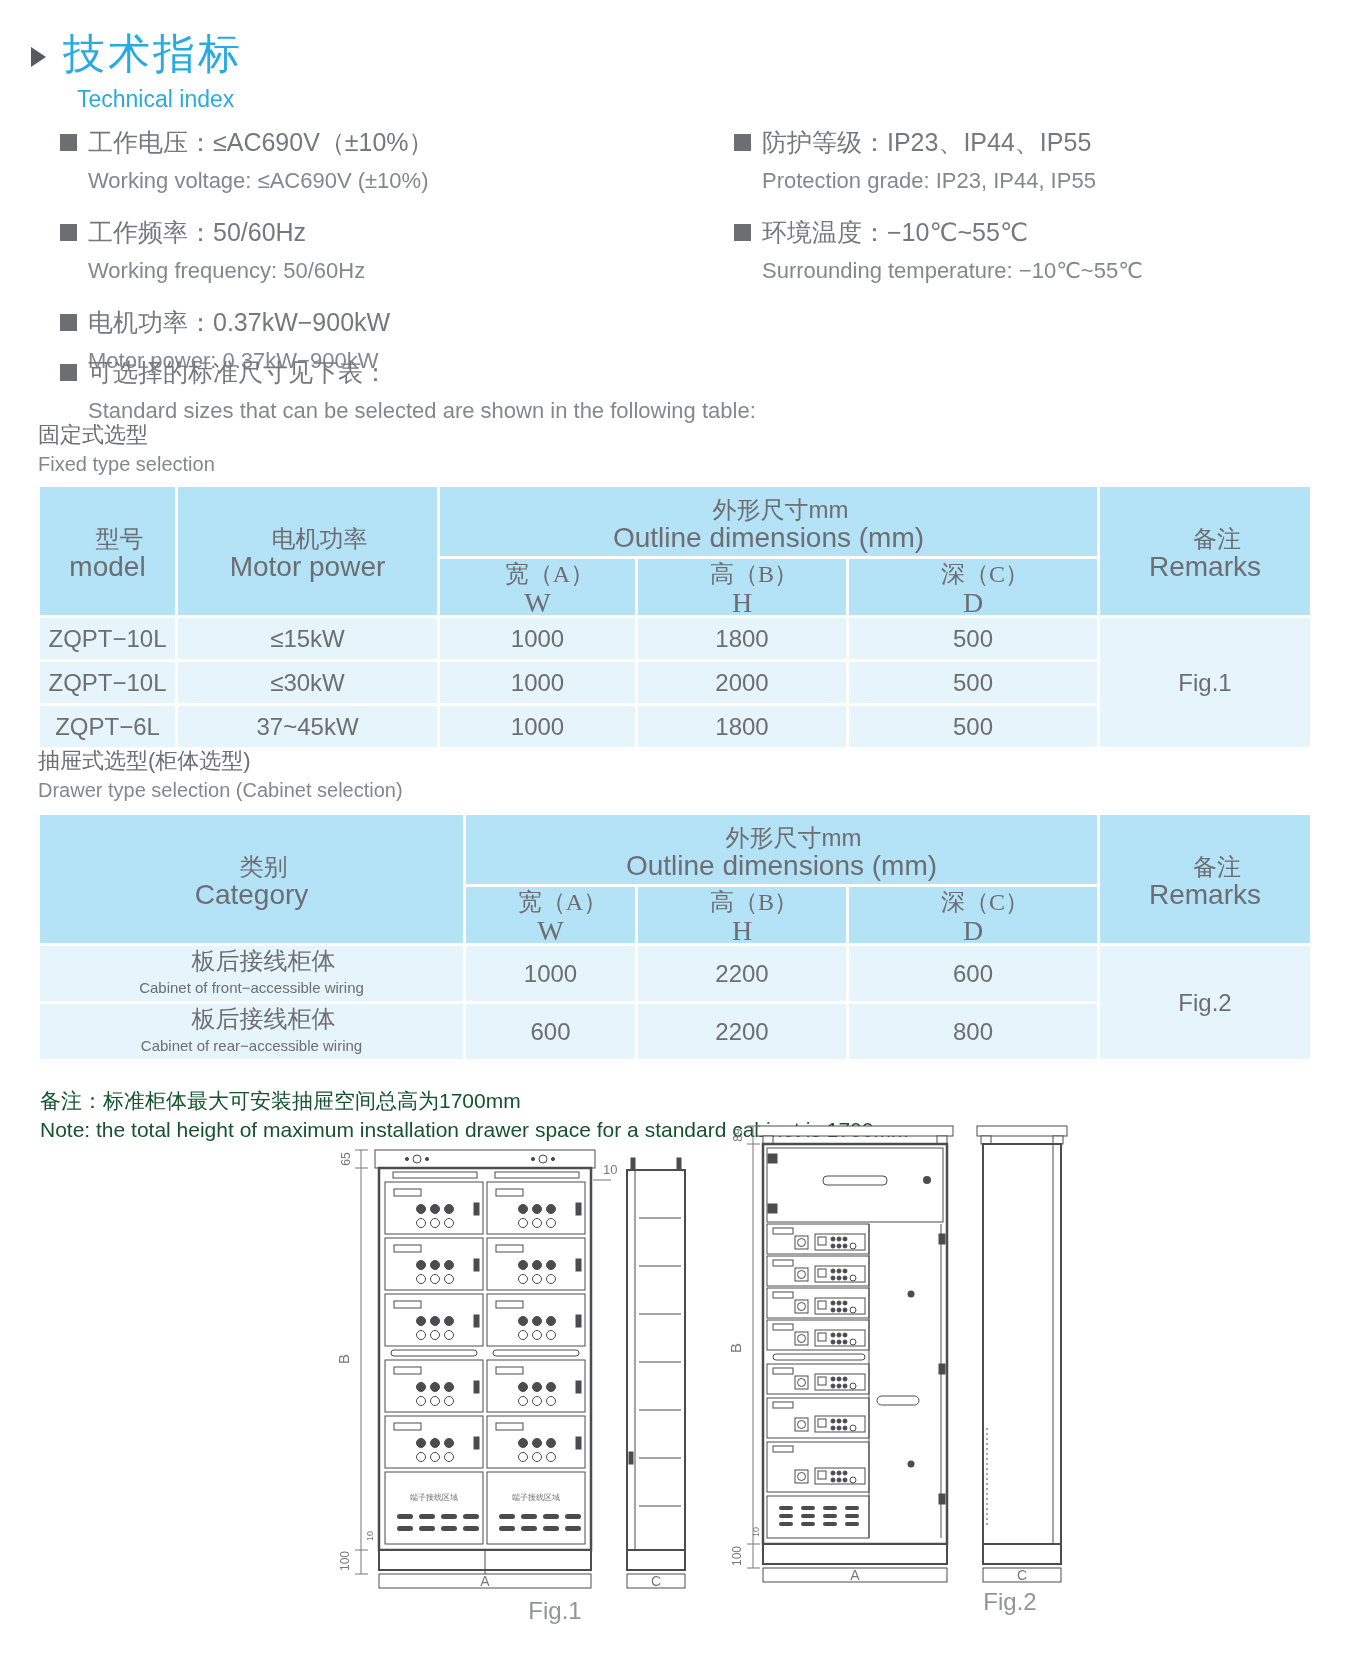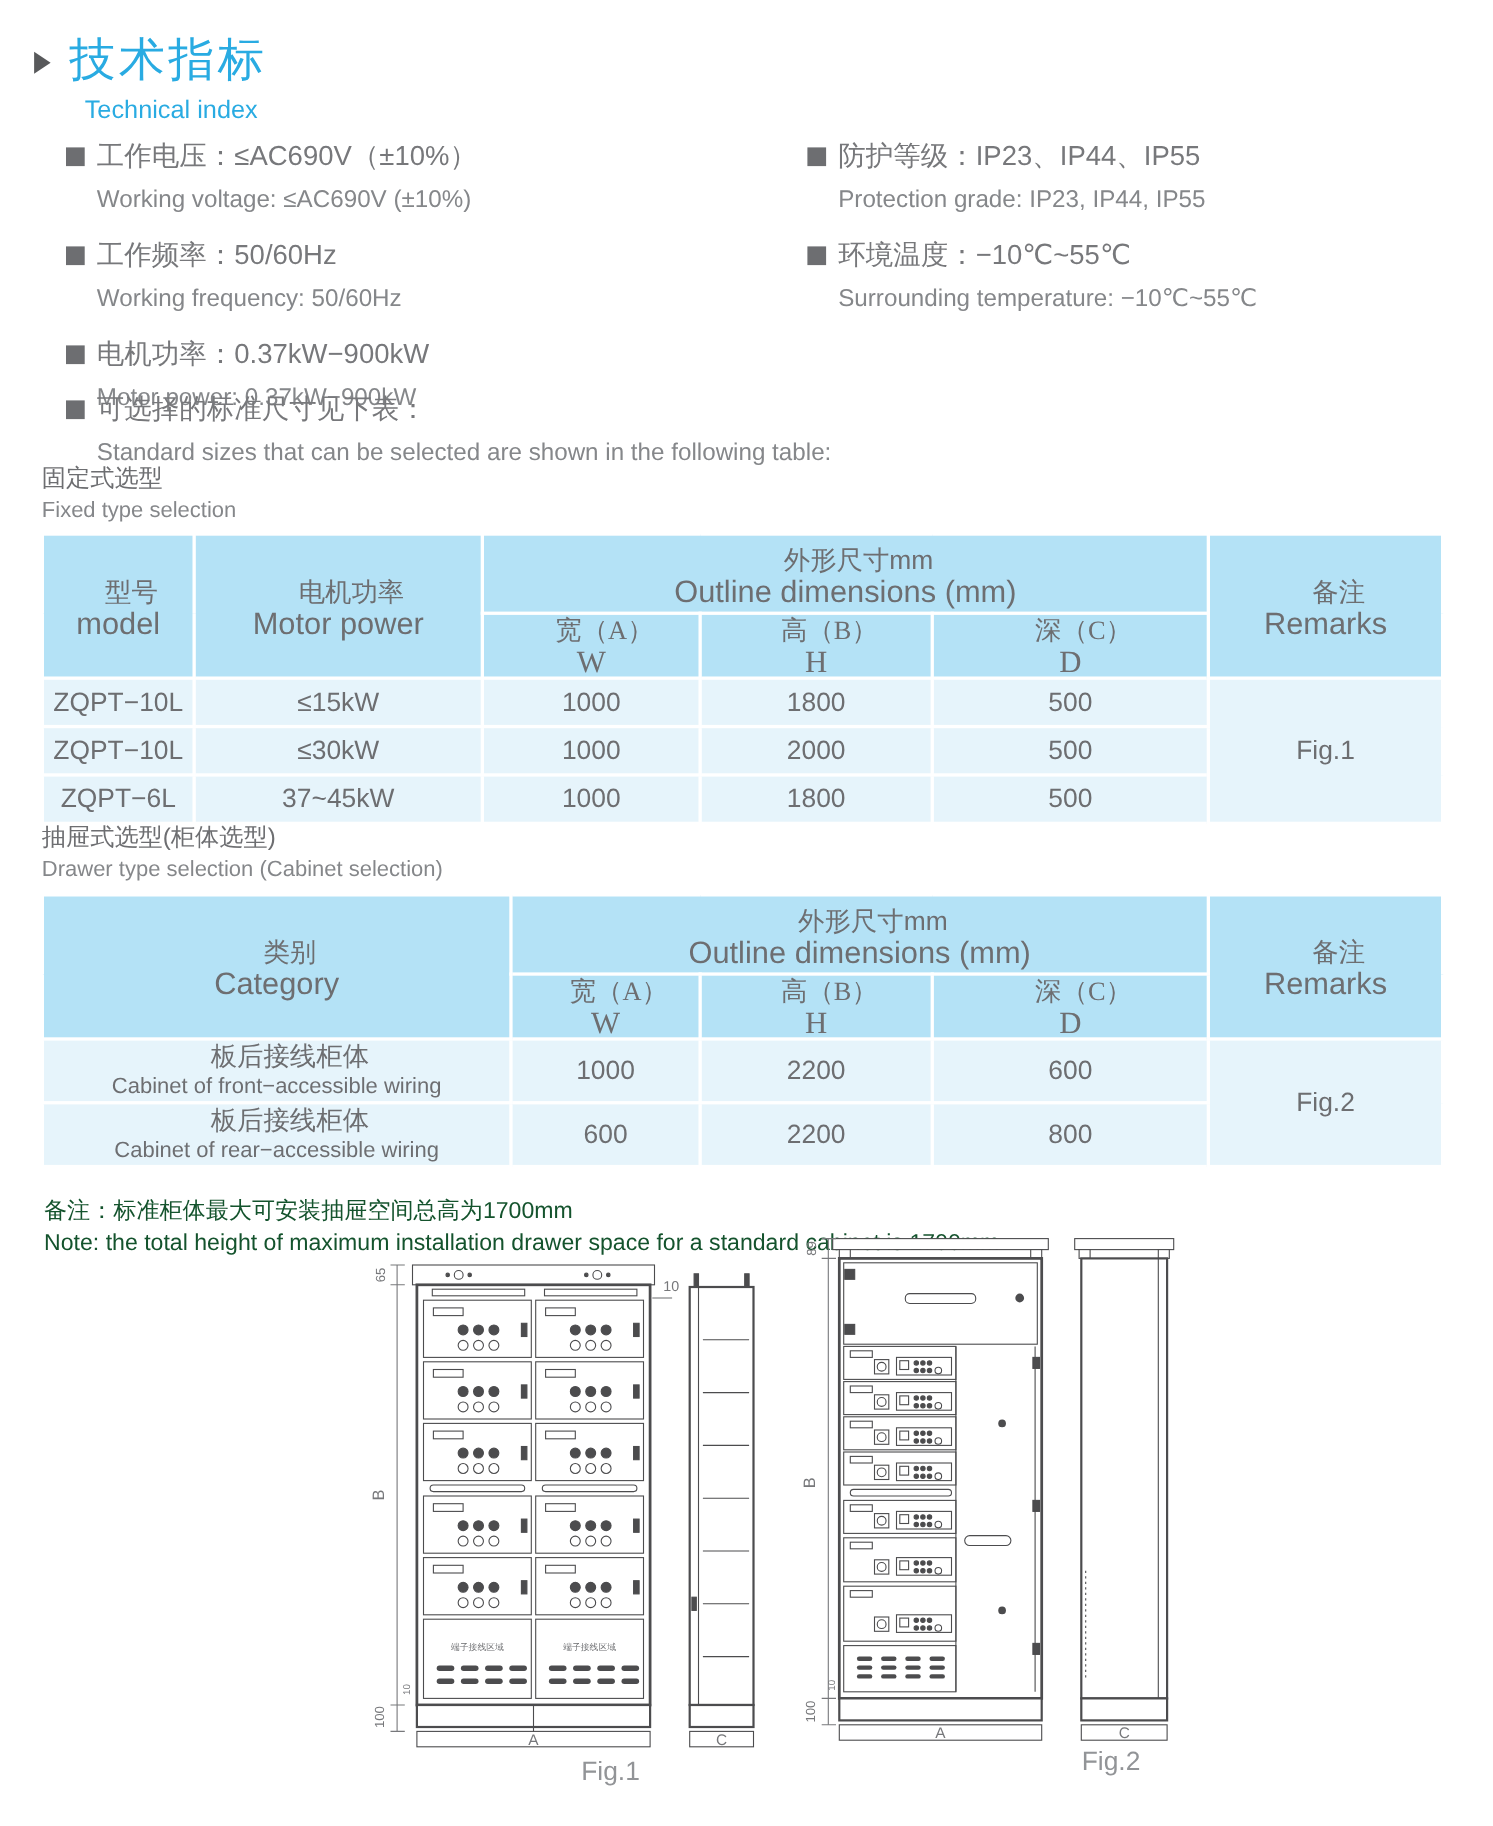--- a/index.html
+++ b/index.html
@@ -33,21 +33,21 @@
   table{position:absolute;left:37px;width:1273px;border-collapse:collapse;table-layout:fixed;
         text-align:center;color:#6d6e71;}
   #table1{top:484px;} #table2{top:812px;}
   th,td{border:3px solid #fff;padding:0;font-weight:normal;}
   th{background:#b4e2f6;}
   td{background:#e6f4fb;font-size:24px;}
   .t-cn{font-size:24px;line-height:31px;padding-left:24px;}
   .t-en{font-size:28px;line-height:25px;}
   tr.hr1{height:72px;} tr.hr2{height:54px;font-family:Liberation Serif, serif;}
   #table1 tr.dr{height:44px;} #table2 tr.dr{height:58px;}
-  .cat .t-cn{line-height:29px;} .cat .t-en{font-size:20px;line-height:26px;}
+  .cat .t-cn{line-height:29px;} .cat .t-en{font-size:15px;line-height:26px;}
   .remark-cell{font-size:24px;}
 
   
   .note{position:absolute;left:40px;top:1086px;color:#14532d;}
   .note .n-cn{font-size:21px;line-height:29px;}
   .note .n-en{font-size:21px;line-height:29px;}
 
   
   svg.fig{position:absolute;}
   #fig1svg{left:335px;top:1128px;}

